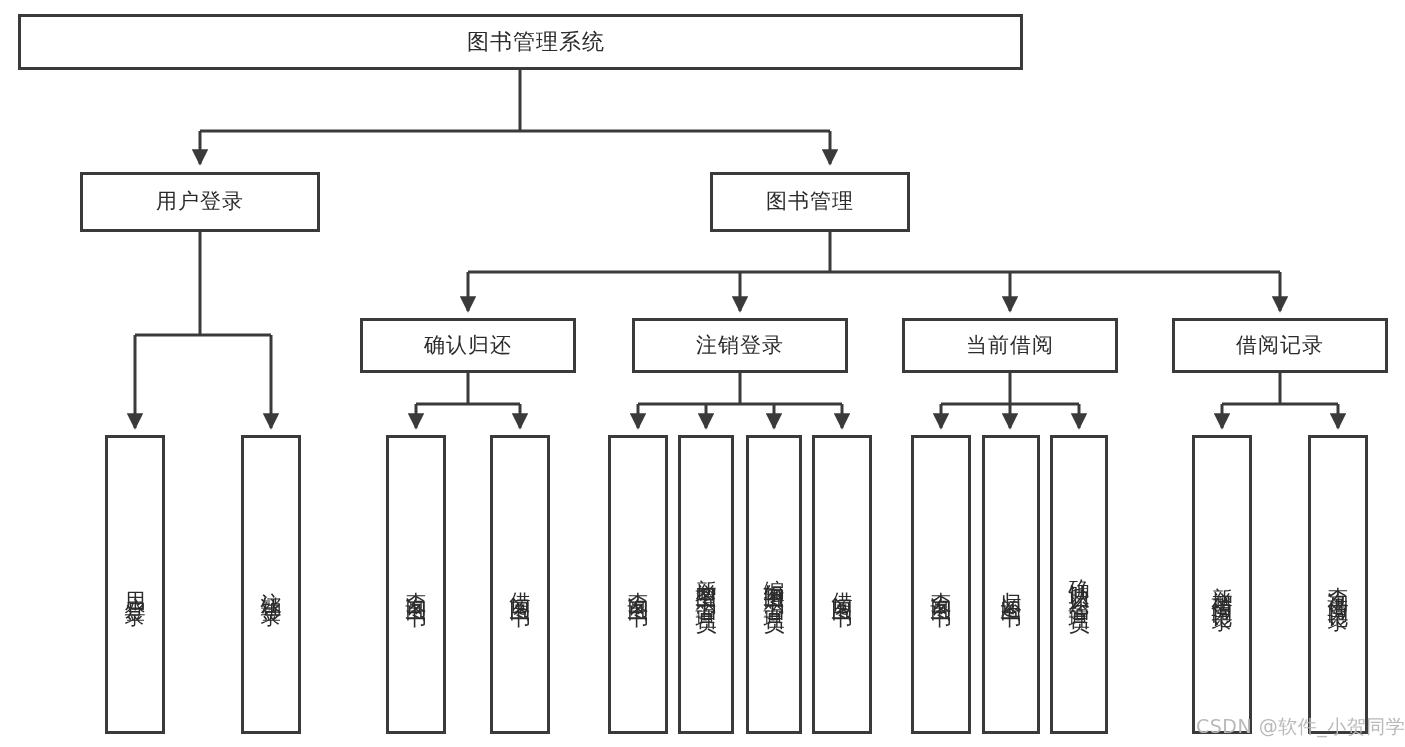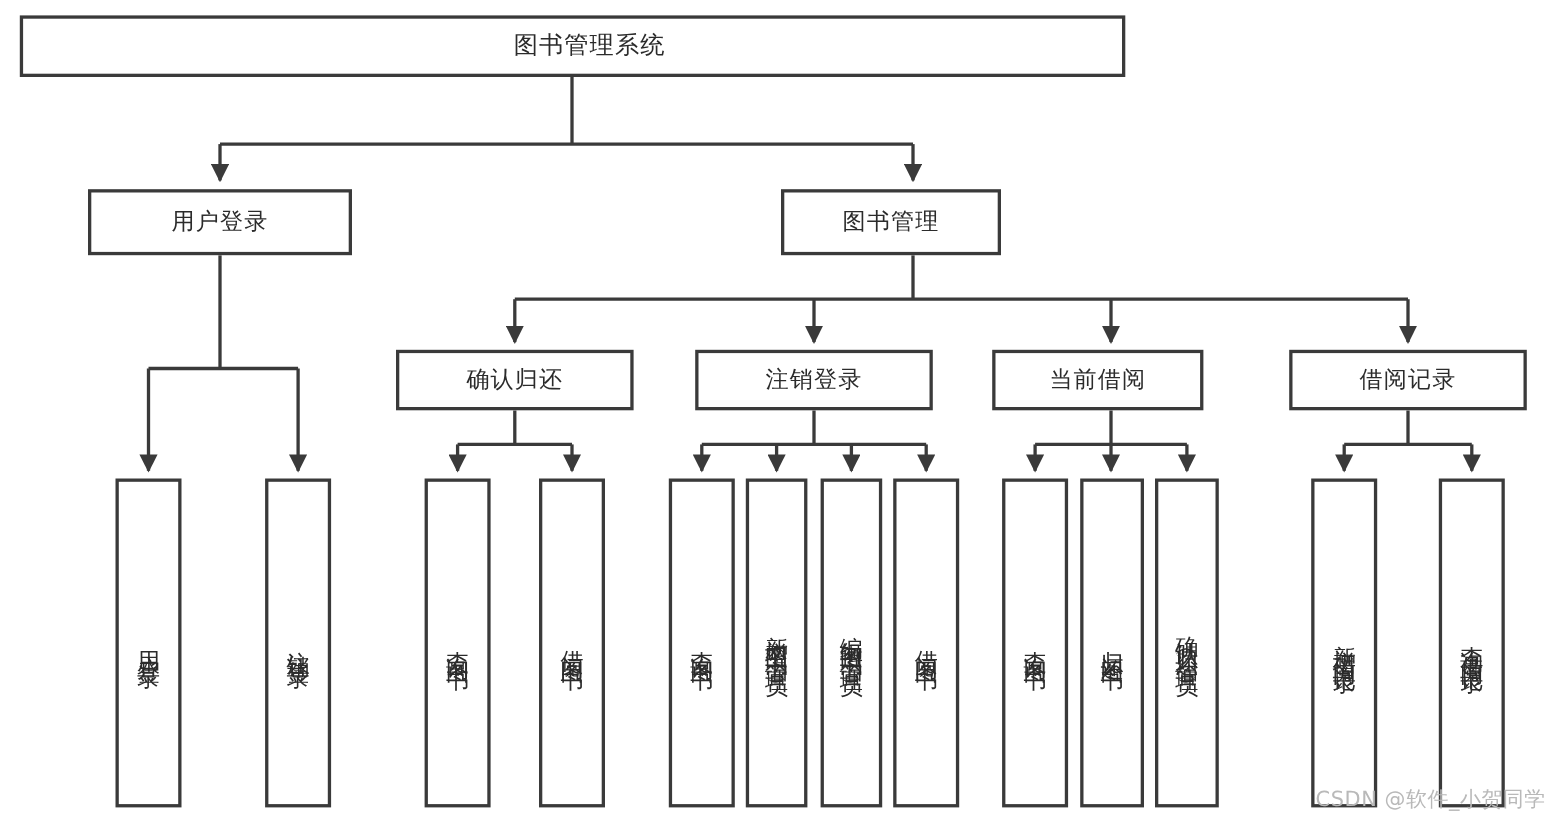--- a/index.html
+++ b/index.html
@@ -134,21 +134,21 @@
   <div class="node h" style="left:710px; top:172px; width:200px; height:60px;">
     <span>图书管理</span>
   </div>
 
   <div class="node h" style="left:360px; top:318px; width:216px; height:55px;">
     <span>确认归还</span>
   </div>
   <div class="node h" style="left:632px; top:318px; width:216px; height:55px;">
     <span>注销登录</span>
   </div>
-  <div class="node h" style="left:902px; top:318px; width:192px; height:55px;">
+  <div class="node h" style="left:902px; top:318px; width:216px; height:55px;">
     <span>当前借阅</span>
   </div>
   <div class="node h" style="left:1172px; top:318px; width:216px; height:55px;text-align:right;">
     <span>借阅记录</span>
   </div>
 
   <div class="node v" style="left:105px; top:435px; width:60px; height:299px;">
     <span class="vtext">用户登录</span>
   </div>
   <div class="node v" style="left:241px; top:435px; width:60px; height:299px;">

